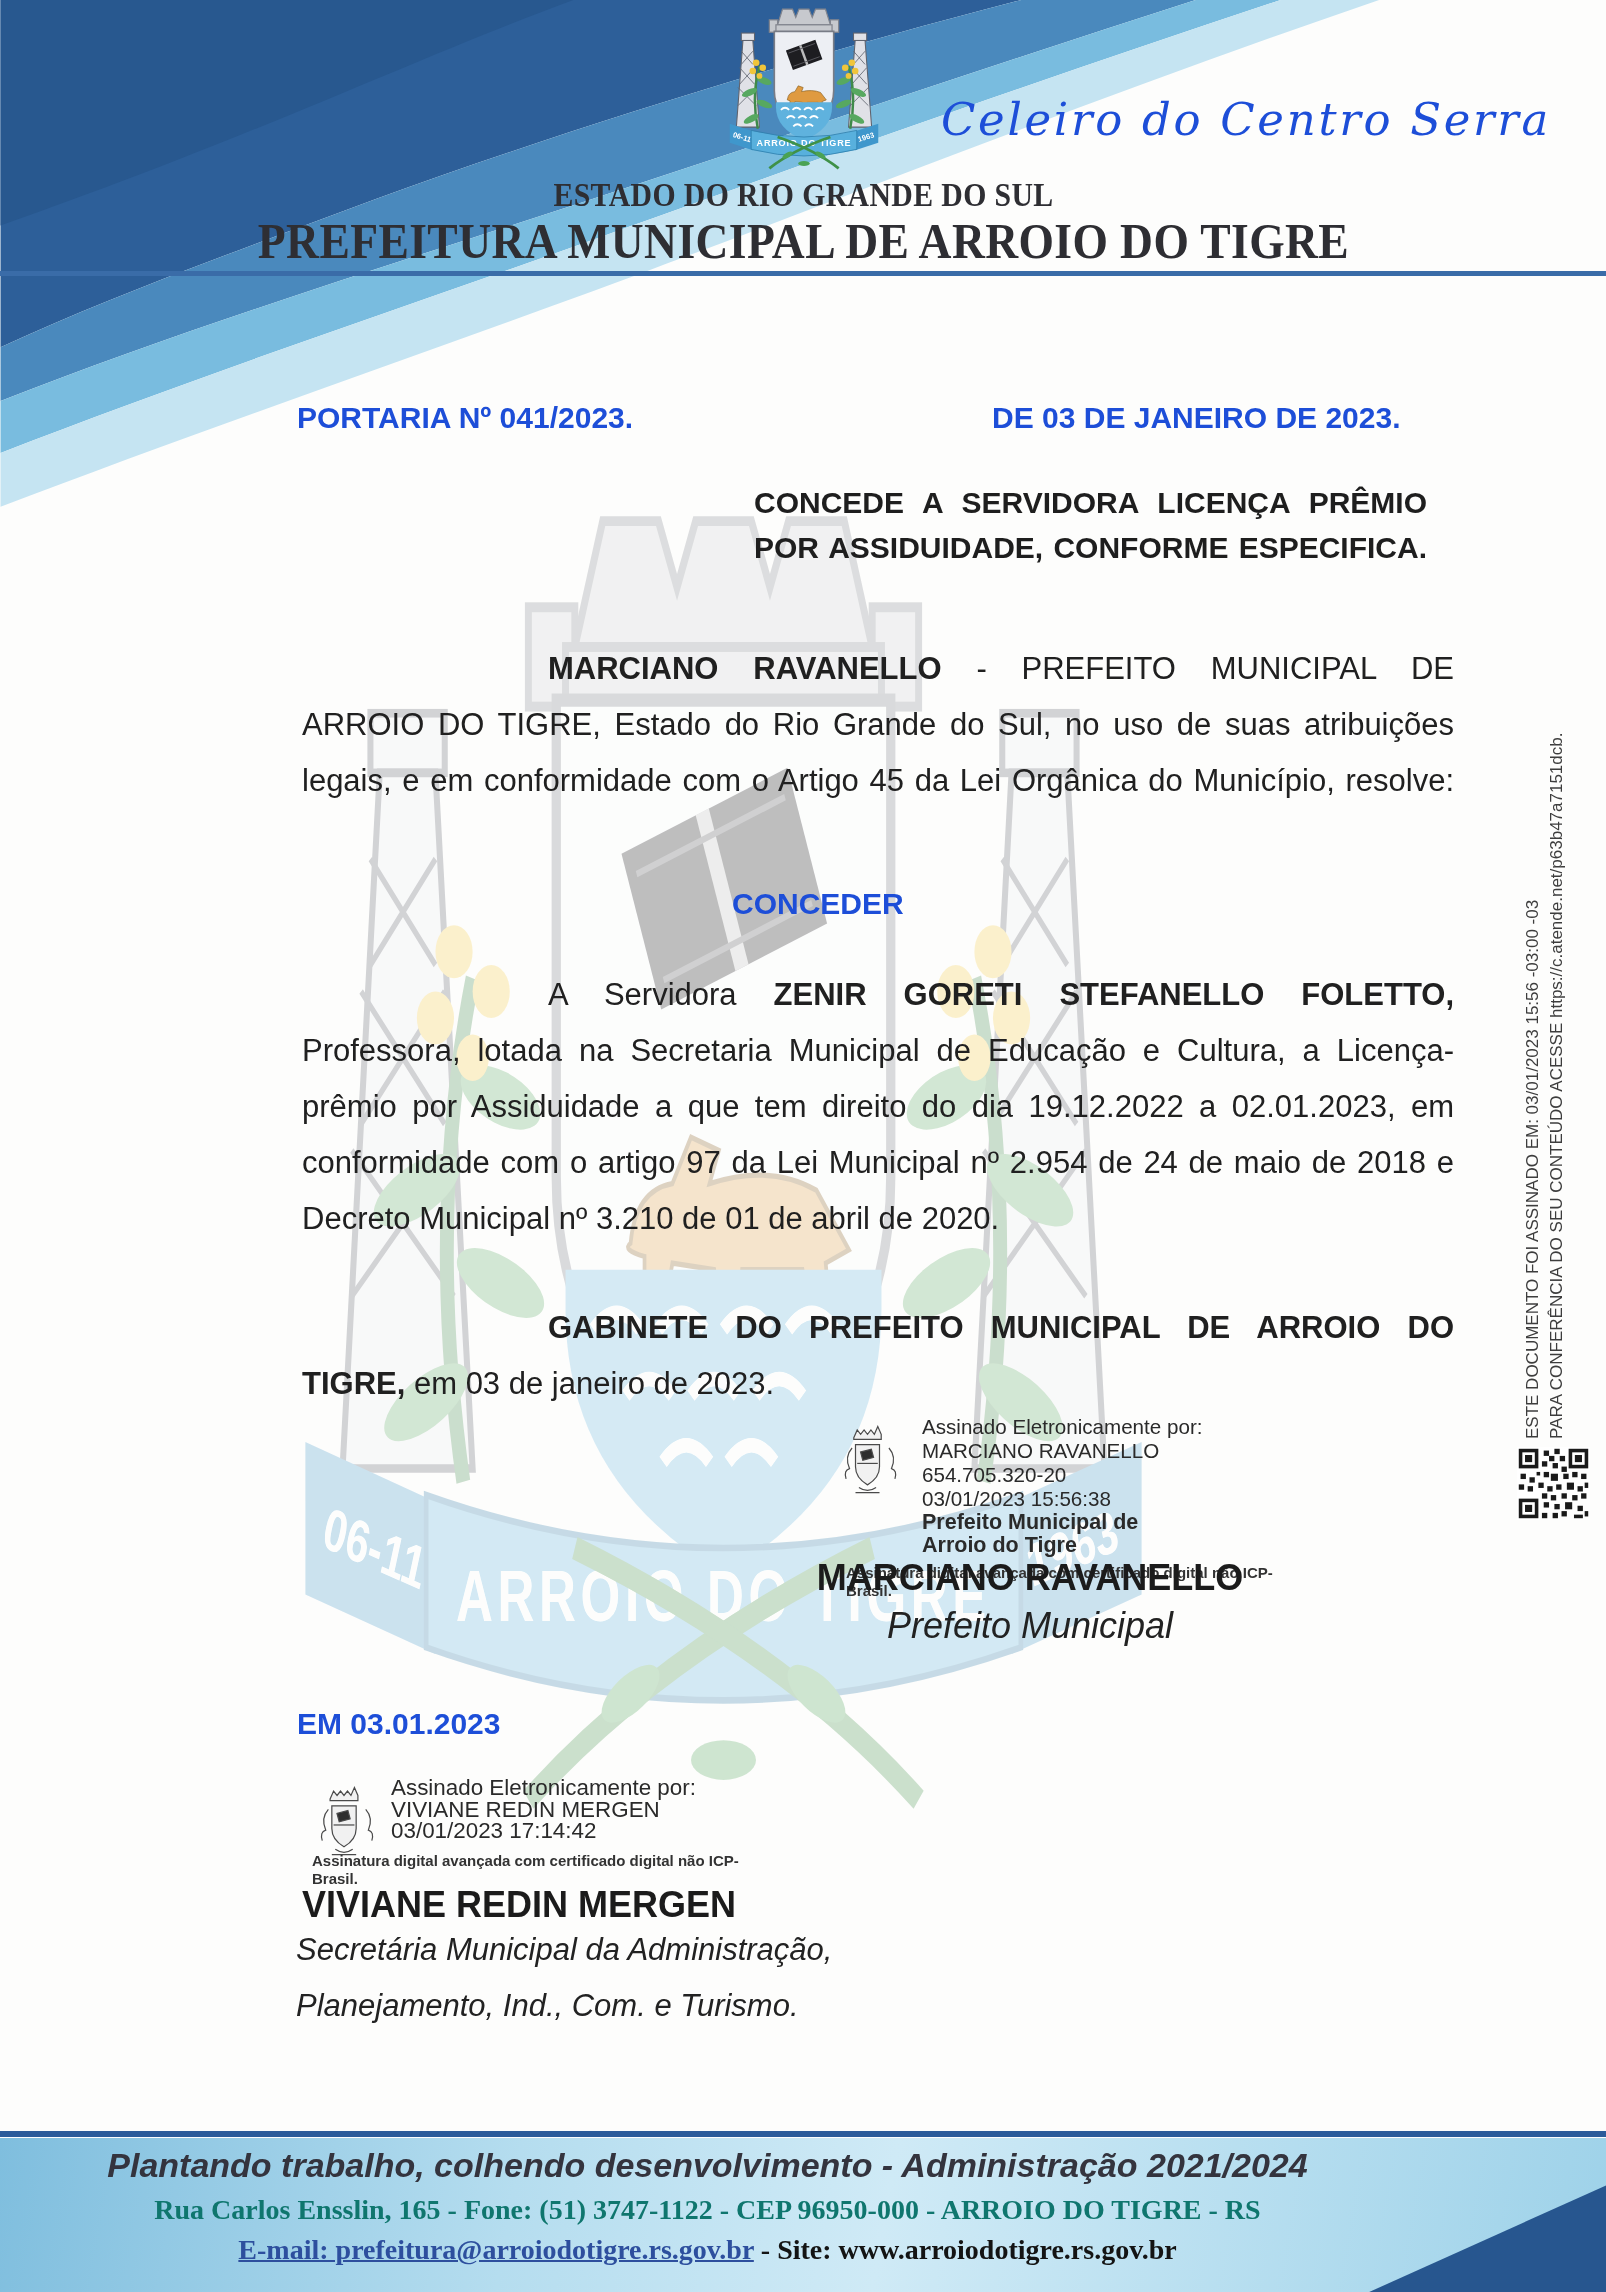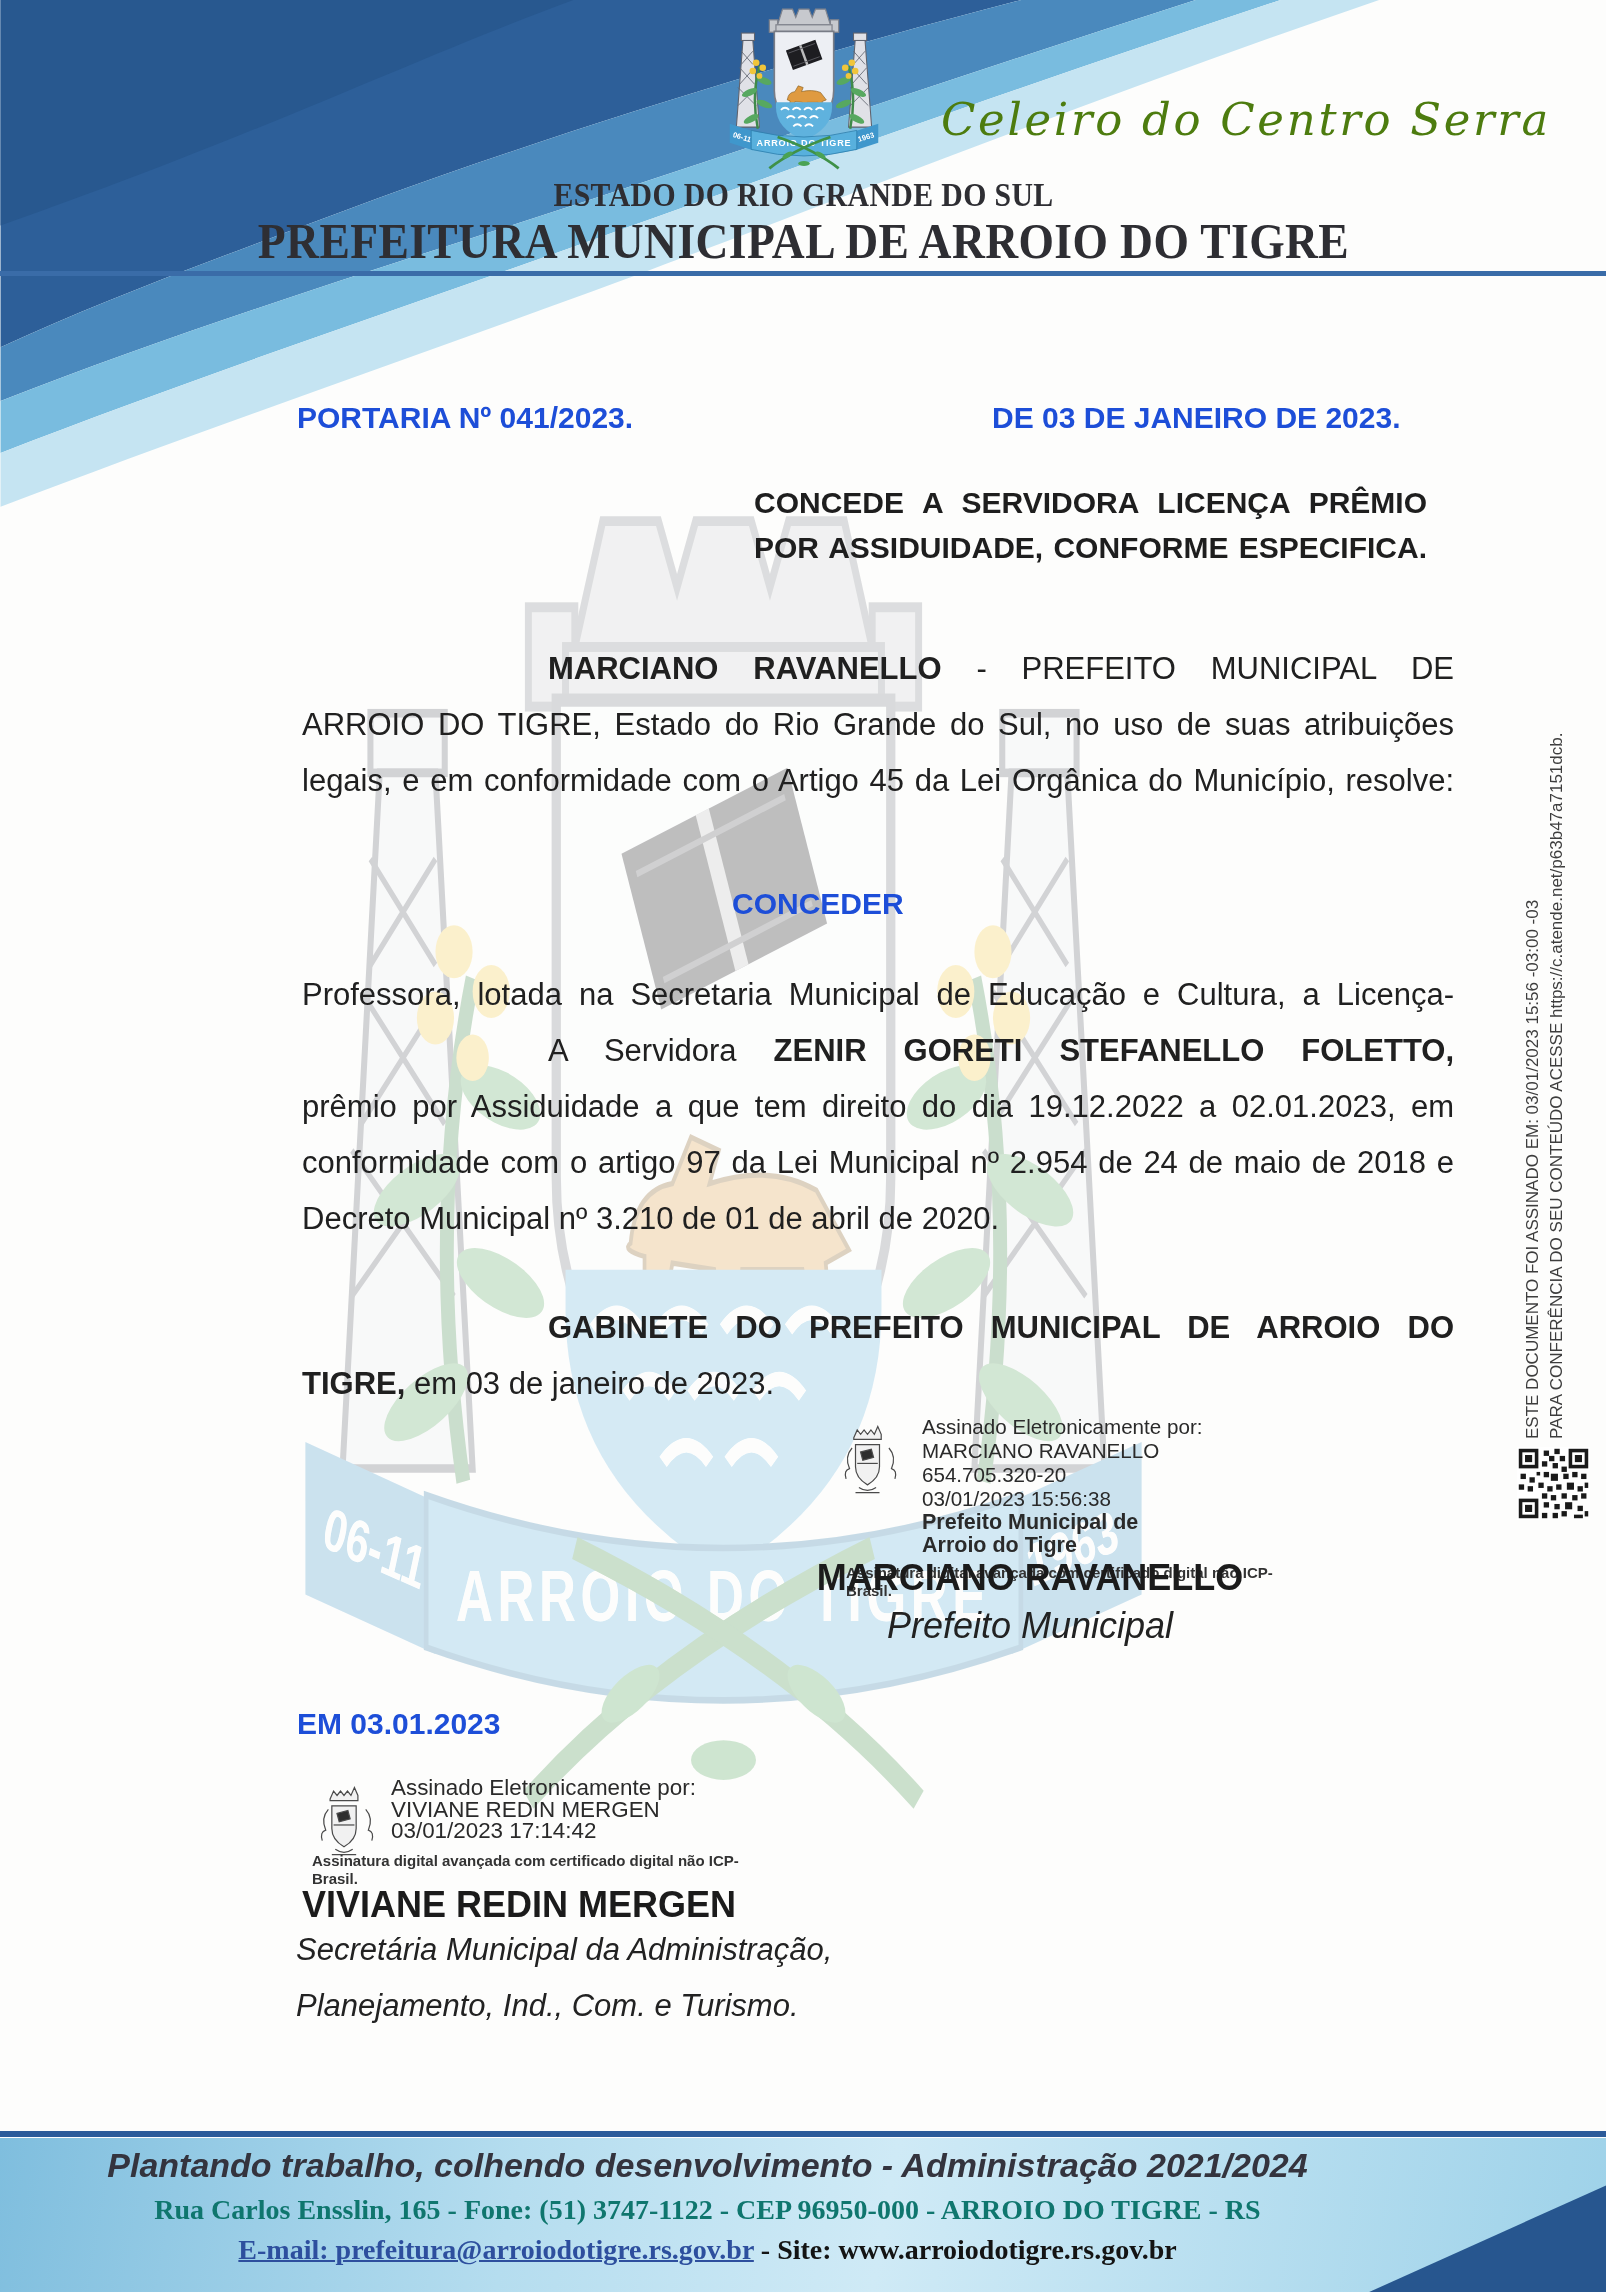--- a/index.html
+++ b/index.html
@@ -2,21 +2,21 @@
 <html lang="pt-BR" style="font-size:14.3px"><head>
 <meta charset="utf-8">
 <style>
   html,body{margin:0;padding:0;background:#9a9a9a;}
   .page{position:relative;width:1607px;height:2293px;background:#fdfdfc;overflow:hidden;
         font-family:"Liberation Sans",sans-serif;color:#1e1e1e;}
   .abs{position:absolute;}
   
   .hdr-bg{position:absolute;left:0;top:0;}
   .slogan{position:absolute;right:56px;top:93px;font-family:"DejaVu Serif",serif;
-          font-style:italic;font-size:45px;letter-spacing:2.7px;color:#4d7c0f;}
+          font-style:italic;font-size:45px;letter-spacing:2.7px;color:#1d4ed8;}
   .state-line{position:absolute;left:0;top:177px;width:1607px;text-align:center;
           font-family:"Liberation Serif",serif;font-weight:bold;font-size:31px;
           letter-spacing:0.4px;color:#2e2e33;transform:scale(.96,1.12);}
   .muni-line{position:absolute;left:0;top:213px;width:1607px;text-align:center;
           font-family:"Liberation Serif",serif;font-weight:bold;font-size:47px;
           letter-spacing:0.4px;color:#2e2e33;transform:scale(.97,1.1);}
   .hdr-rule{position:absolute;left:0;top:271px;width:1607px;height:5.4px;background:#3a6ca8;}
   
   .watermark{position:absolute;left:166px;top:488px;width:1115px;height:1325px;
              opacity:.28;filter:saturate(.85) brightness(1.06);pointer-events:none;}
@@ -172,22 +172,22 @@
 
   <div class="para" style="top:641px;">
     <div class="line jline ind"><span class="b">MARCIANO RAVANELLO</span><span> - PREFEITO MUNICIPAL DE</span></div>
     <div class="line jline">ARROIO DO TIGRE, Estado do Rio Grande do Sul, no uso de suas atribuições</div>
     <div class="line jline">legais, e em conformidade com o Artigo 45 da Lei Orgânica do Município, resolve:</div>
   </div>
 
   <div class="doc-line" style="left:732px;top:867px;">CONCEDER</div>
 
   <div class="para" style="top:967px;">
+    <div class="line jline ind"><span>A Servidora </span><span class="b">ZENIR GORETI STEFANELLO FOLETTO,</span></div>
     <div class="line jline">Professora, lotada na Secretaria Municipal de Educação e Cultura, a Licença-</div>
-    <div class="line jline ind"><span>A Servidora </span><span class="b">ZENIR GORETI STEFANELLO FOLETTO,</span></div>
     <div class="line jline">prêmio por Assiduidade a que tem direito do dia 19.12.2022 a 02.01.2023, em</div>
     <div class="line jline">conformidade com o artigo 97 da Lei Municipal nº 2.954 de 24 de maio de 2018 e</div>
     <div class="line">Decreto Municipal nº 3.210 de 01 de abril de 2020.</div>
   </div>
 
   <div class="para" style="top:1300px;">
     <div class="line jline ind b">GABINETE DO PREFEITO MUNICIPAL DE ARROIO DO</div>
     <div class="line"><span class="b">TIGRE,</span><span> em 03 de janeiro de 2023.</span></div>
   </div>
 

